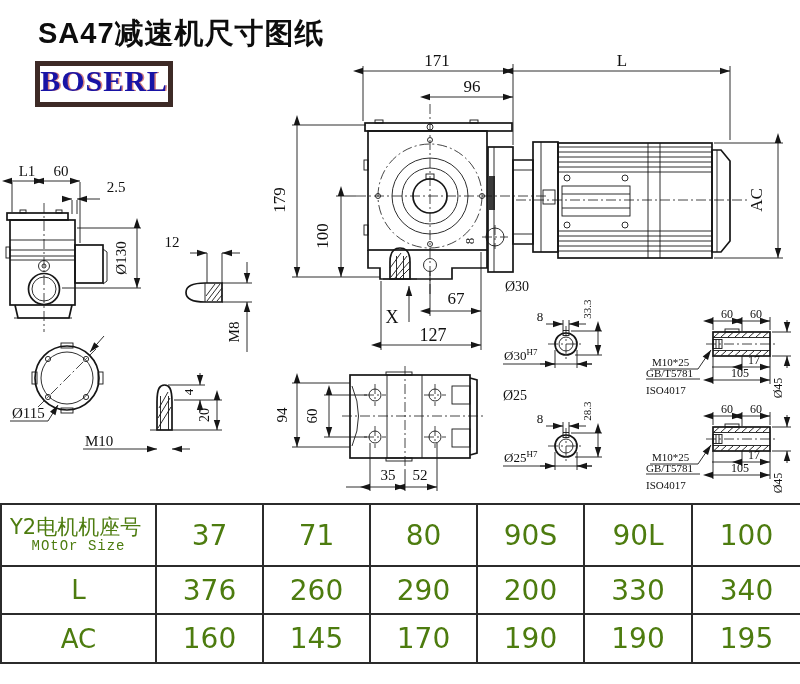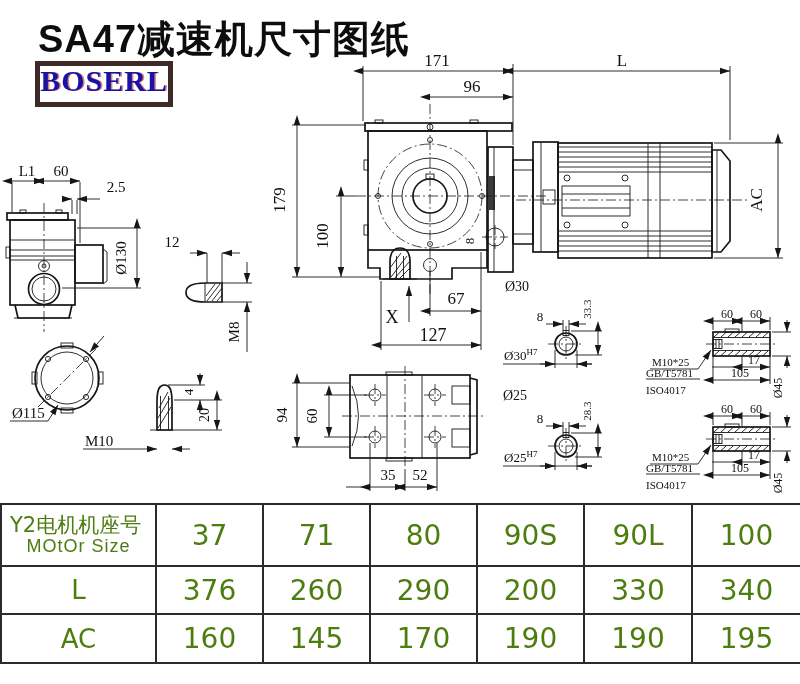--- a/index.html
+++ b/index.html
@@ -1,38 +1,38 @@
 <!DOCTYPE html>
 <html><head>
 <meta charset="utf-8">
 <style>
   html,body{margin:0;padding:0;background:#fff;}
   #page{position:relative;width:800px;height:684px;background:#fff;overflow:hidden;
         font-family:"Liberation Sans",sans-serif;color:#111;}
-  #title{position:absolute;left:38px;top:14px;font-size:38px;font-weight:bold;
+  #title{position:absolute;left:38px;top:14px;font-size:29px;font-weight:bold;
          letter-spacing:1px;color:#0d0d0d;font-family:"Liberation Sans",sans-serif;}
   #logo{position:absolute;left:35px;top:61px;width:128px;height:36px;
         border:5px solid #3d2a26;background:#fff;display:flex;align-items:flex-start;justify-content:center;}
   #logo span{font-family:"Liberation Serif",serif;font-weight:bold;font-size:30px;
         color:#1813a5;letter-spacing:1px;text-shadow:1.5px 0 0 rgba(190,50,45,.6);line-height:1;}
   svg{position:absolute;left:0;top:0;}
   svg text{fill:#111;font-family:"Liberation Serif",serif;}
   .t18{font-size:18px}.t17{font-size:17px}.t15{font-size:15px}.t14{font-size:14px}
   .t13{font-size:13px}.t12{font-size:12px}.t11{font-size:11px}
   .mid{text-anchor:middle}
   .k{stroke:#161616;stroke-width:1.7;fill:none}
   .n{stroke:#161616;stroke-width:0.9;fill:none}
   .d{stroke:#161616;stroke-width:0.9;fill:none}
   .c{stroke:#161616;stroke-width:0.8;fill:none;stroke-dasharray:10 3 2 3}
   table{position:absolute;left:0;top:503px;width:800px;border-collapse:collapse;table-layout:fixed;}
   td{border:2px solid #2b2b2b;text-align:center;vertical-align:middle;padding:4px;
      font-family:"DejaVu Sans",sans-serif;font-size:28px;color:#4d7c0f;}
   tr.r0 td{height:52px} tr.r1 td{height:38px} tr.r2 td{height:39px} tr.r3 td{height:42px}
   td.hd{font-size:21px;} td.hd .h1{text-align:left;padding-left:4px;line-height:1.1;}
-  td.hd .h2{font-family:Liberation Sans, sans-serif;font-size:18px;letter-spacing:1px;line-height:1.1;}
+  td.hd .h2{font-family:Liberation Mono, monospace;font-size:14px;letter-spacing:1px;line-height:1.1;}
   td.lab{font-size:26px;}
 </style>
 </head>
 <body>
 
 <div id="page">
 
   <div id="title">SA47减速机尺寸图纸</div>
   <div id="logo">
     <span>BOSERL</span>

